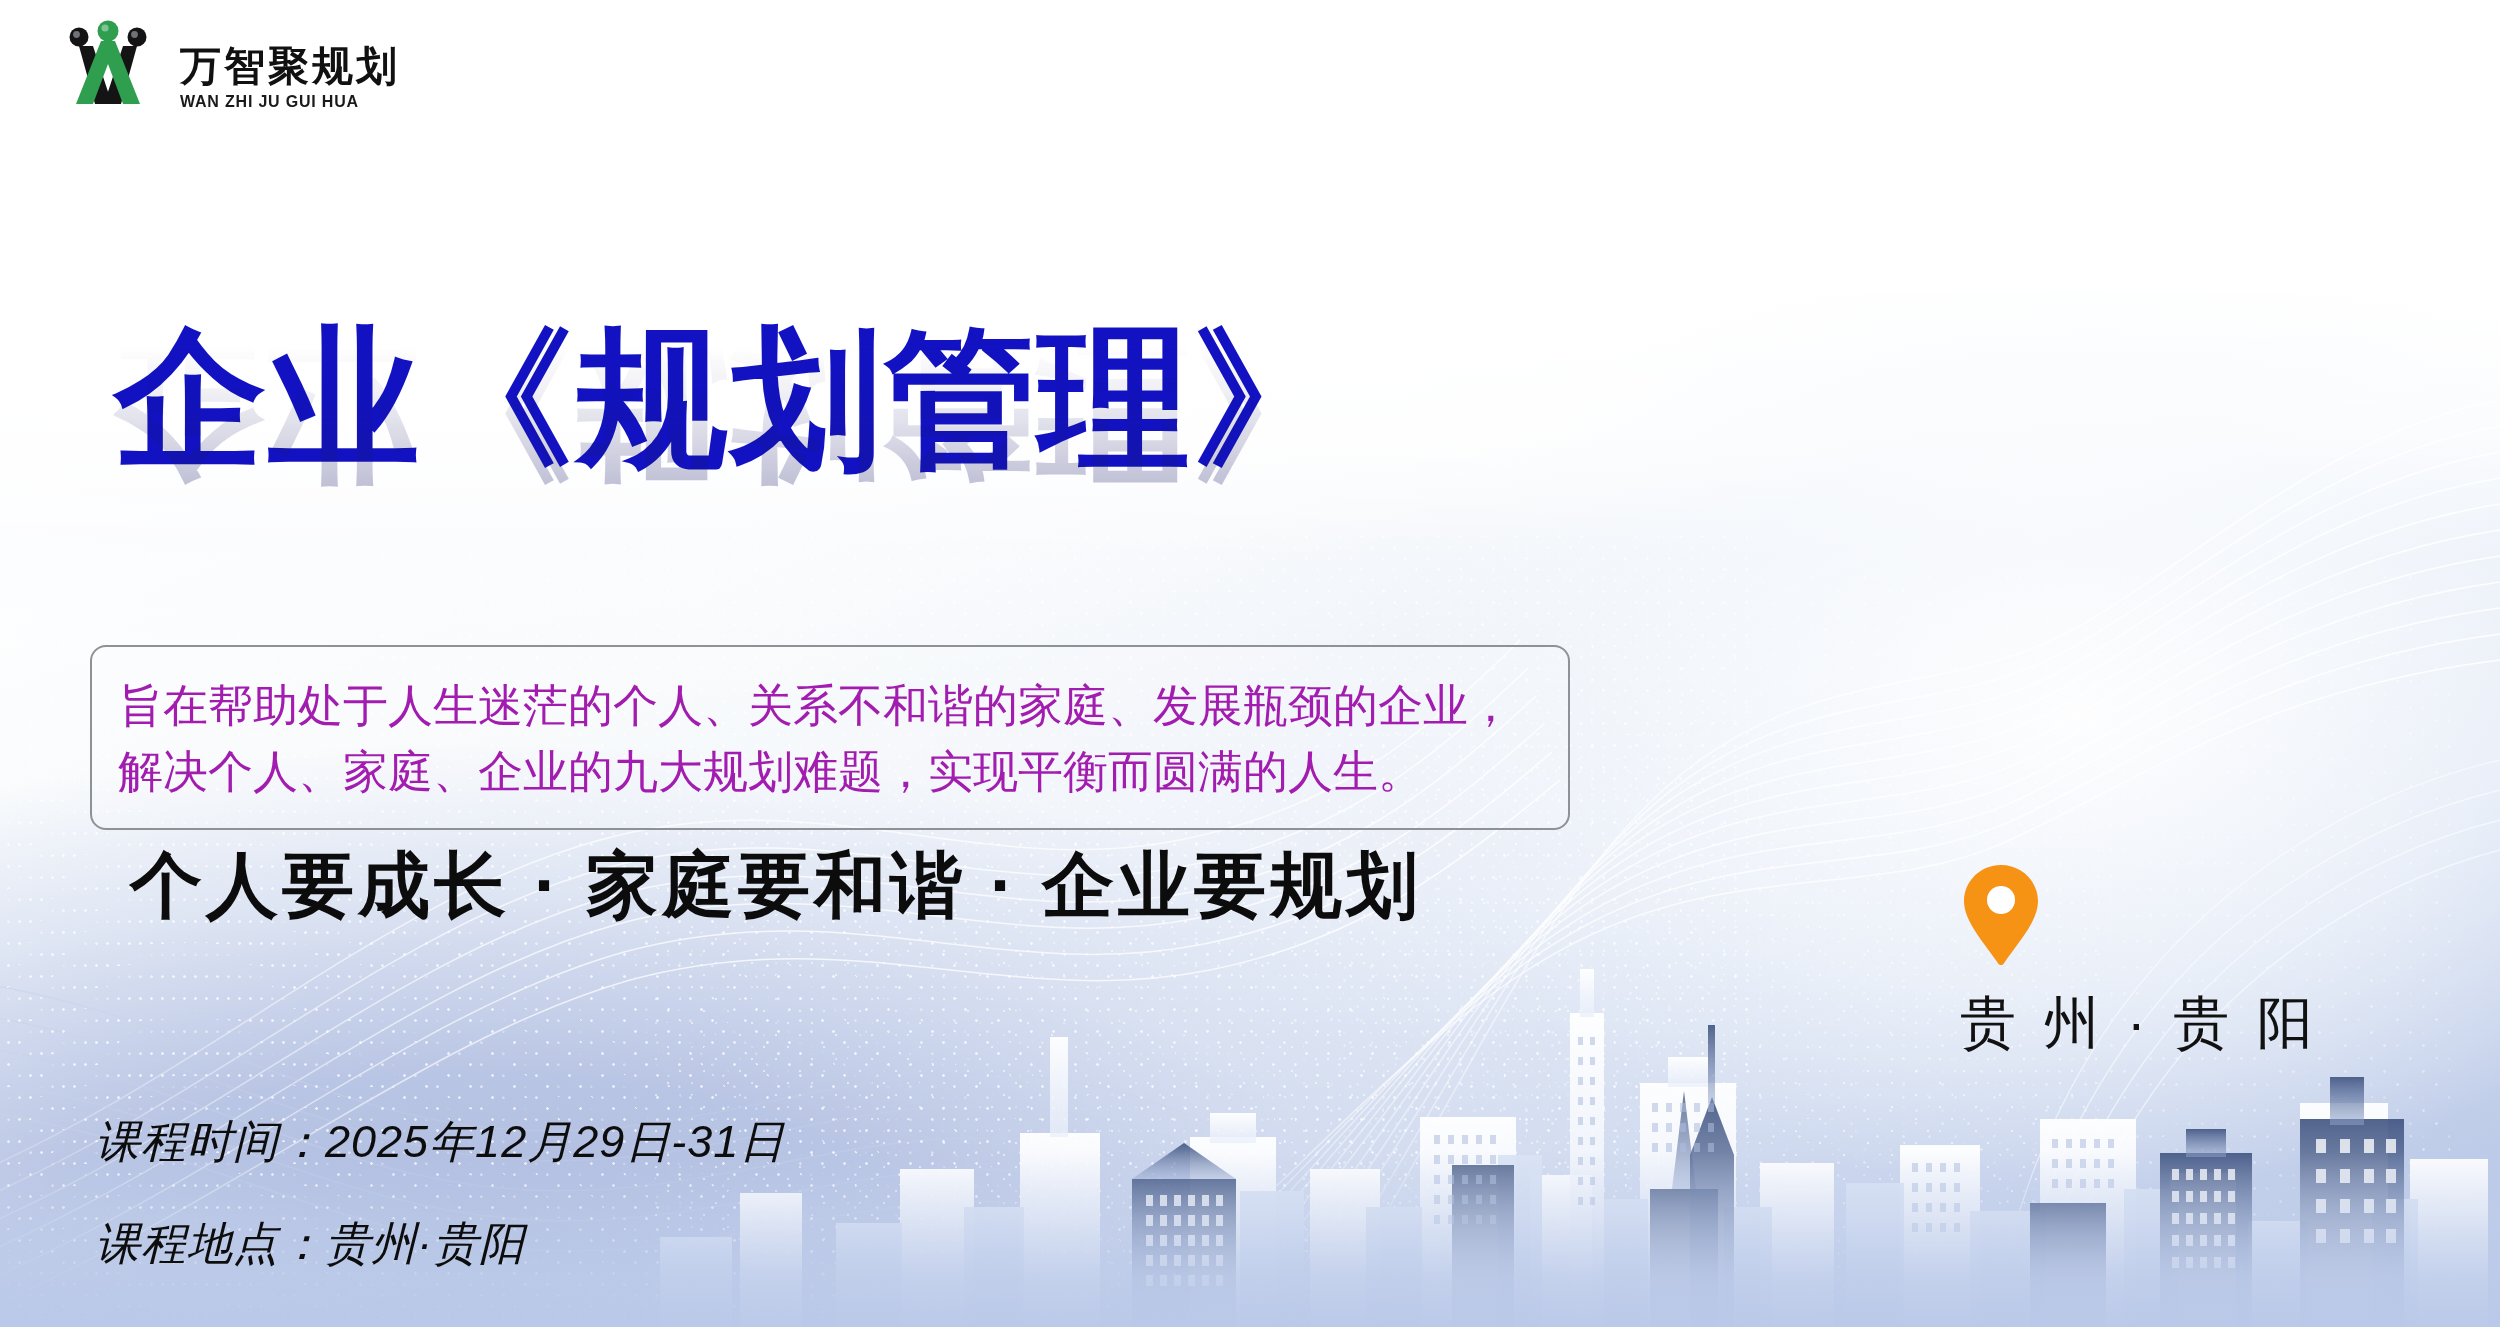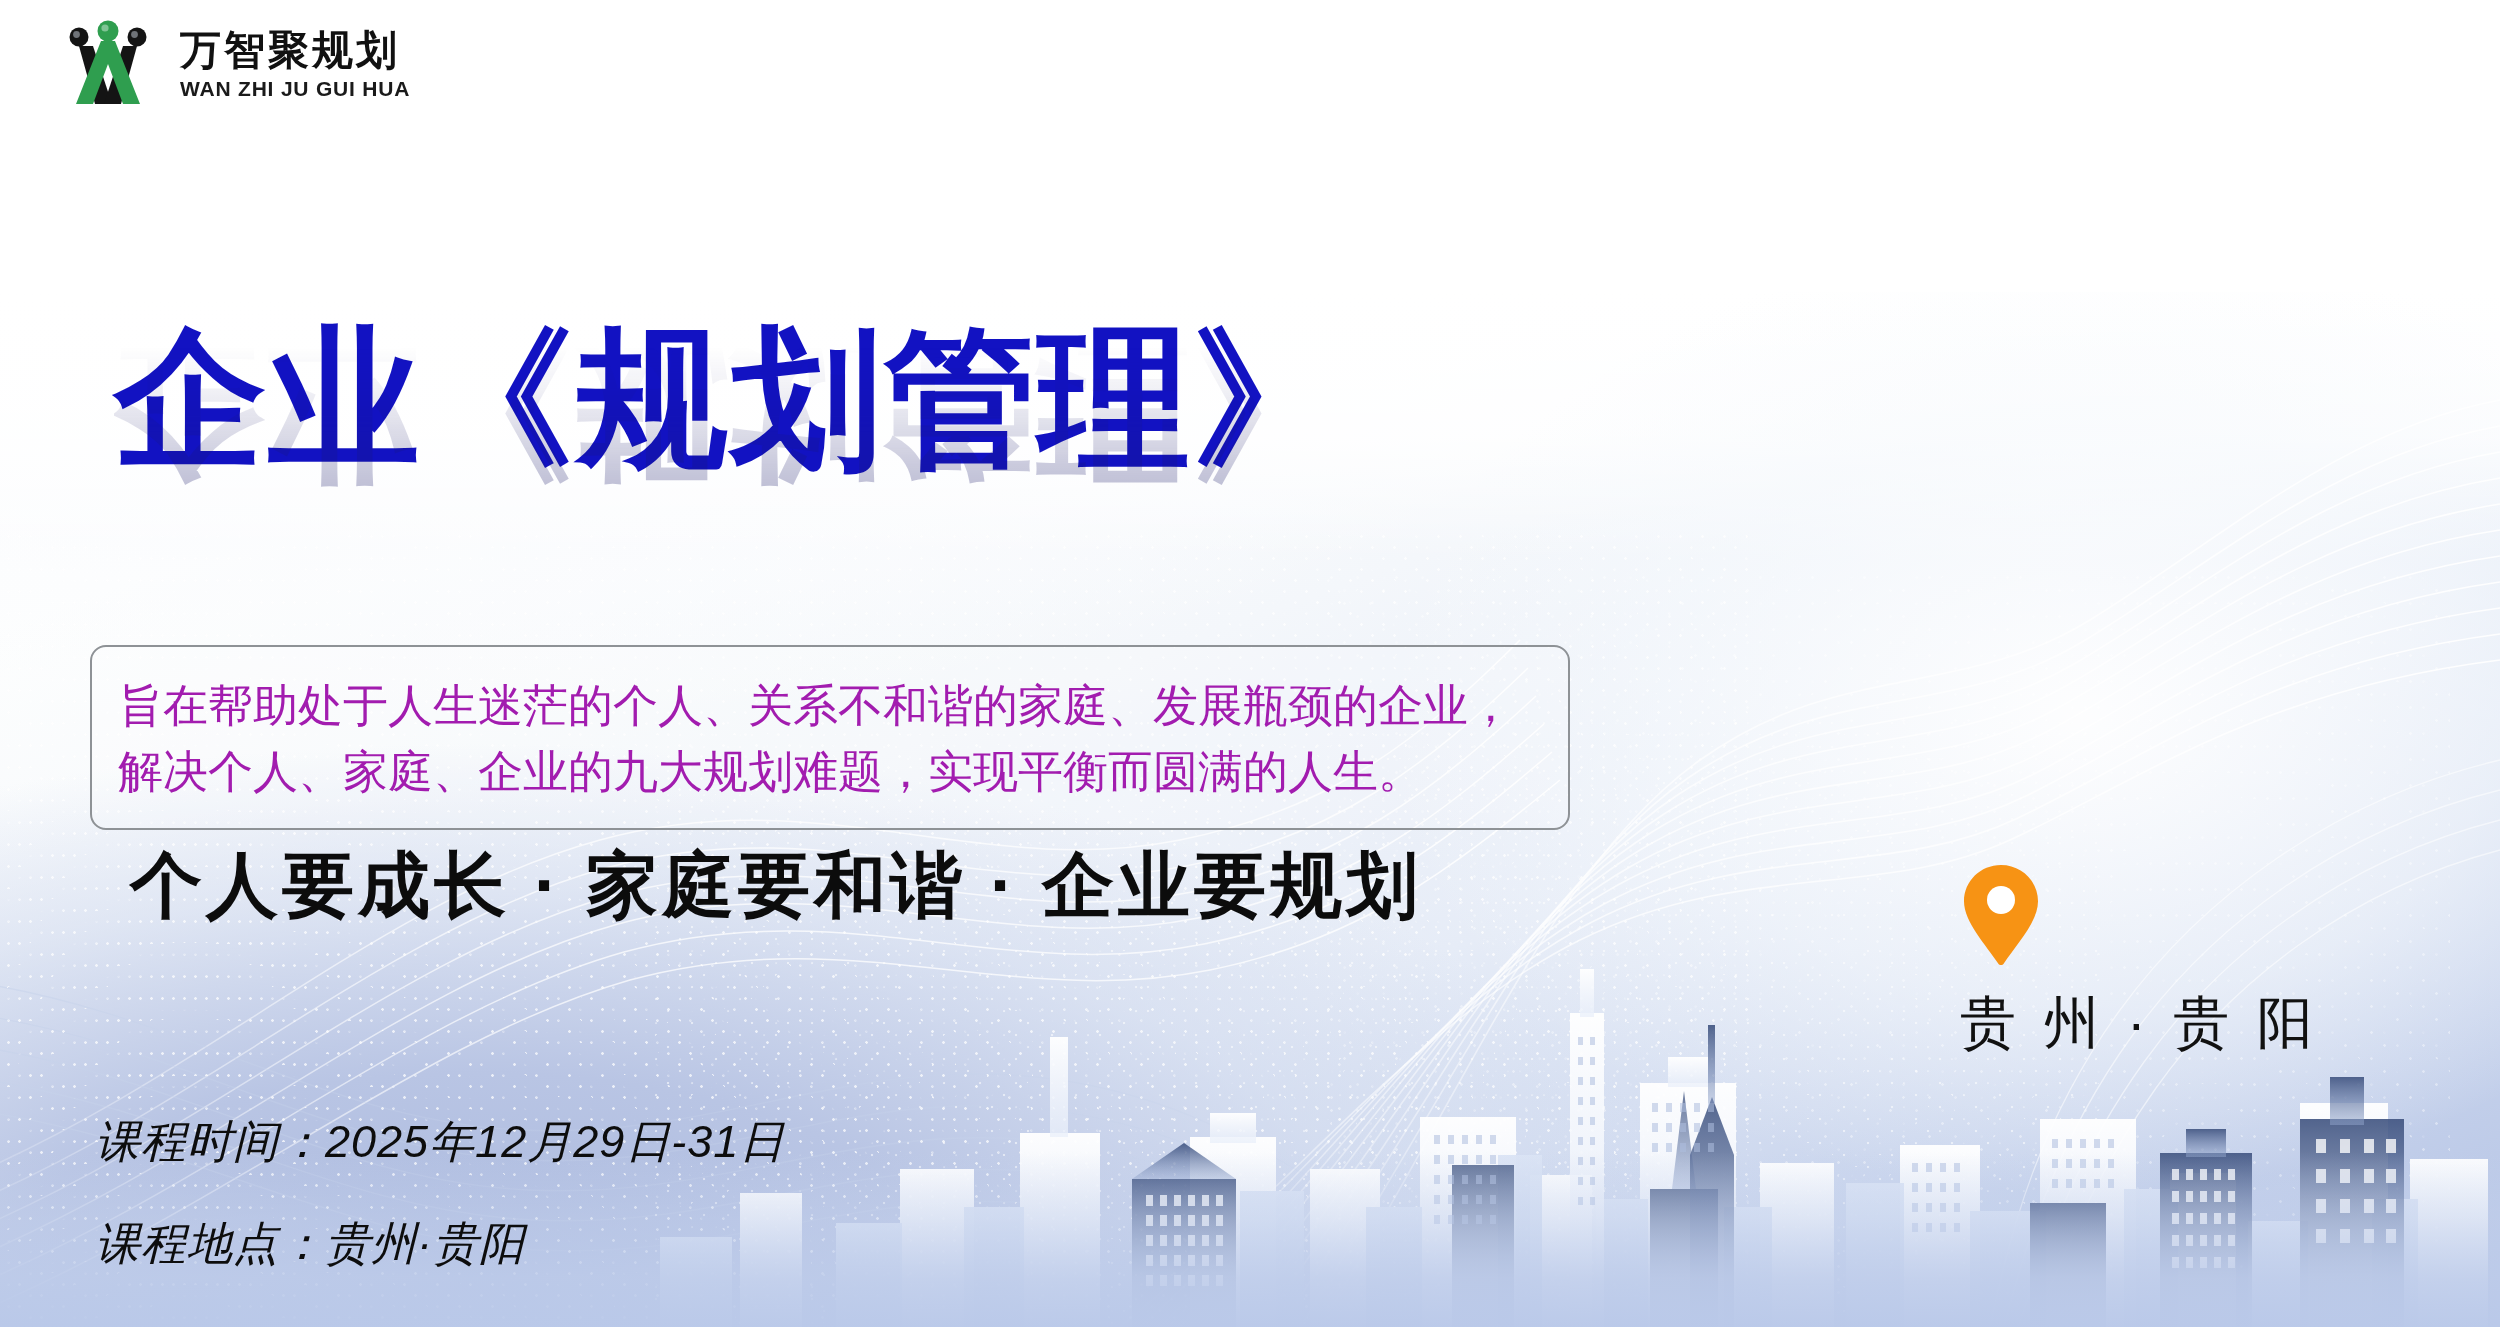--- a/index.html
+++ b/index.html
@@ -101,35 +101,35 @@
     left: 0; right: 0; bottom: 0; height: 175px;
     background: linear-gradient(180deg, rgba(196,209,236,0) 0%, rgba(196,209,236,0.45) 38%, rgba(190,204,234,0.85) 72%, rgba(186,201,233,0.97) 100%);
     pointer-events: none;
   }
 
   
   .logo {
     position: absolute;
     left: 52px; top: 18px;
     display: flex;
-    align-items: center;
+    align-items: flex-end;
     gap: 16px;
   }
   .logo-mark { width: 112px; height: 92px; display:block; }
   .logo-words { display: flex; flex-direction: column; line-height: 1; }
   .logo-cn {
     font-family: "Liberation Serif", "DejaVu Serif", serif;
     font-size: 41px;
     font-weight: 700;
     letter-spacing: 3px;
     color: #111111;
   }
   .logo-py {
     margin-top: 7px;
-    font-size: 21px;
+    font-size: 16px;
     font-weight: 700;
     letter-spacing: 0.8px;
     color: #1a1a1a;
   }
 
   
   .title-wrap {
     position: absolute;
     left: 114px;
     top: 322px;

